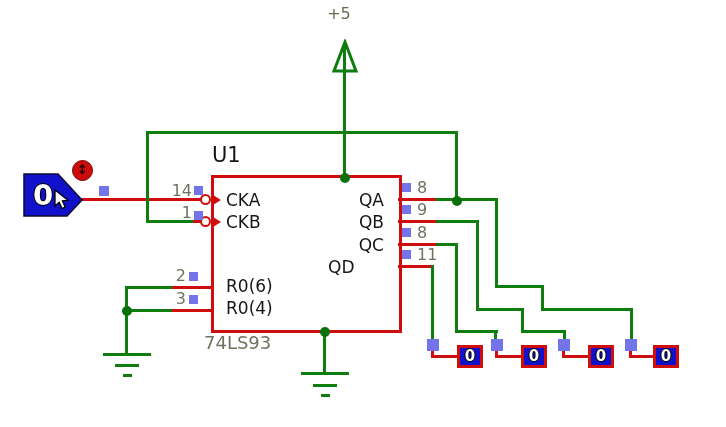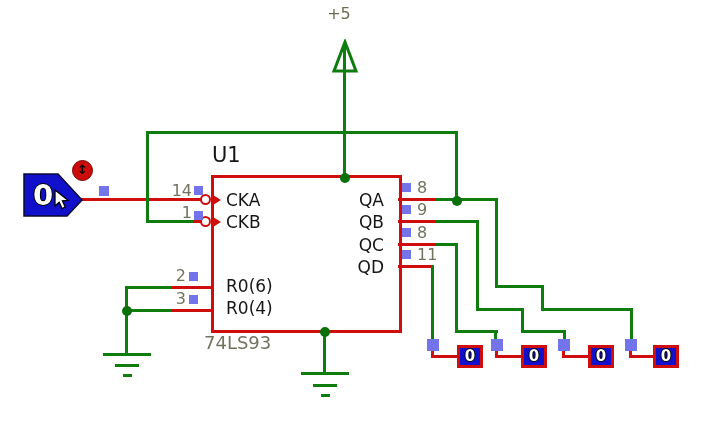--- a/index.html
+++ b/index.html
@@ -137,21 +137,21 @@
   <div class="pin-num" style="left:417px;top:226px;">8</div>
   <div class="pin-num" style="left:417px;top:248px;">11</div>
 
   <div class="pin-name" style="left:226px;top:192px;">CKA</div>
   <div class="pin-name" style="left:226px;top:214px;">CKB</div>
   <div class="pin-name" style="left:226px;top:278px;">R0(6)</div>
   <div class="pin-name" style="left:226px;top:300px;">R0(4)</div>
   <div class="pin-name" style="left:328px;top:192px;width:56px;text-align:right;">QA</div>
   <div class="pin-name" style="left:328px;top:214px;width:56px;text-align:right;">QB</div>
   <div class="pin-name" style="left:328px;top:237px;width:56px;text-align:right;">QC</div>
-  <div class="pin-name" style="left:328px;top:259px;width:56px;text-align:right;">QD</div>
+  <div class="pin-name" style="left:328px;top:259px;width:56px;">QD</div>
 
   <div class="probe" style="left:457px;top:345px;">0</div>
   <div class="probe" style="left:521px;top:345px;">0</div>
   <div class="probe" style="left:588px;top:345px;">0</div>
   <div class="probe" style="left:653px;top:345px;">0</div>
 
   <svg style="left:22px;top:172px;" width="64" height="48" viewBox="0 0 64 48">
     <polygon points="2,2 36,2 60,28 45,44 2,44" fill="#1111cc" stroke="#0a0a33" stroke-width="1.5"></polygon>
   </svg>
   <div class="logic0" style="left:28px;top:178px;">0</div>

